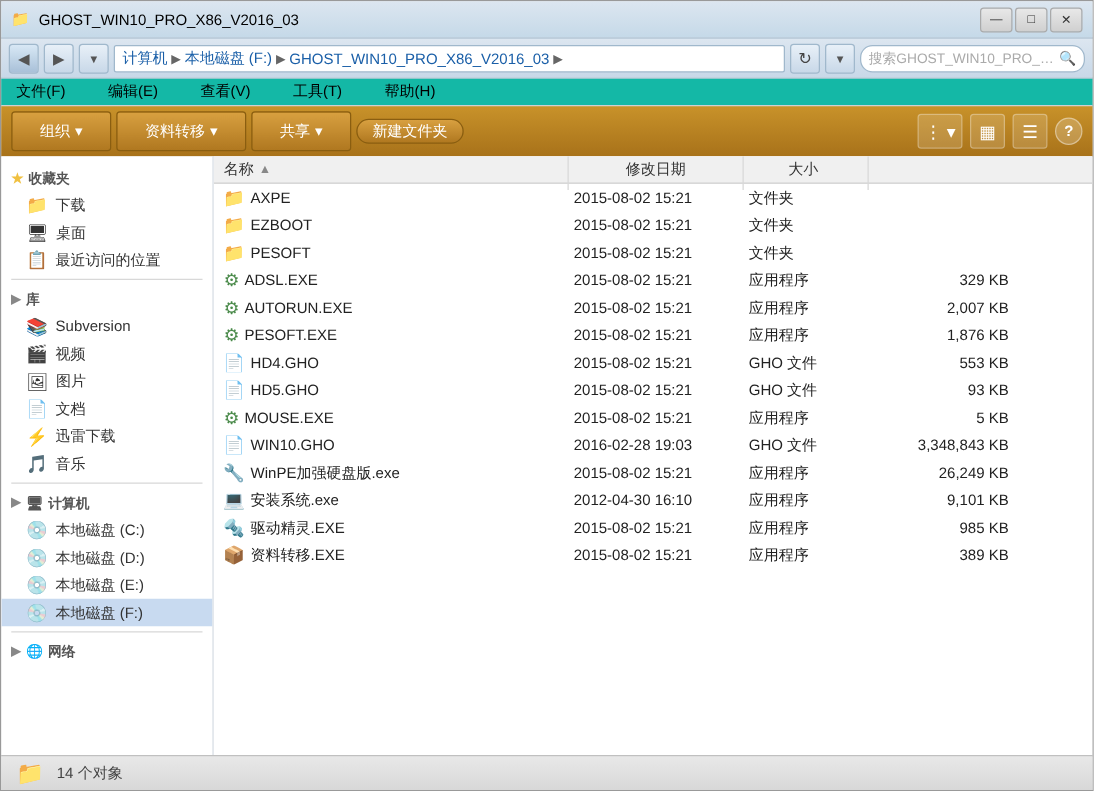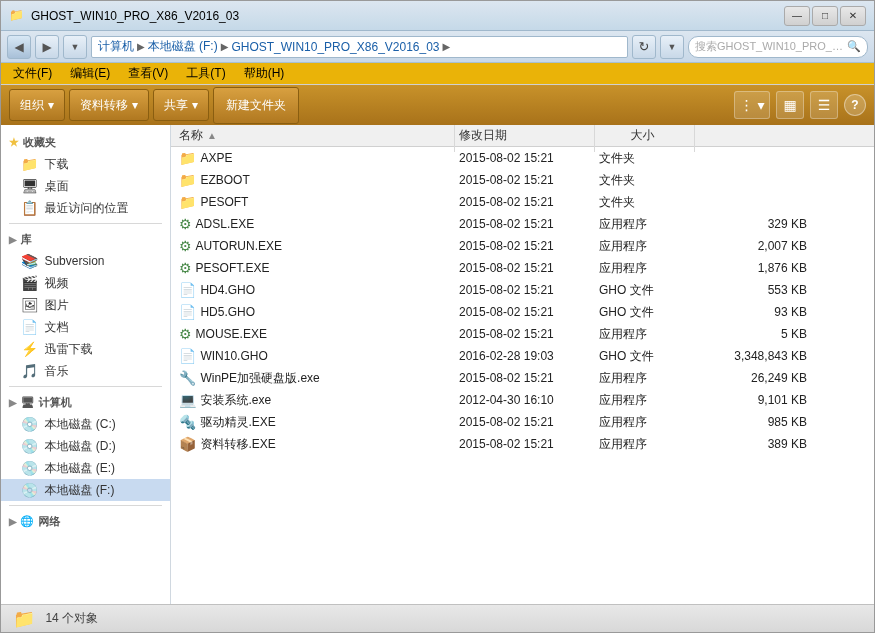--- a/index.html
+++ b/index.html
@@ -131,25 +131,25 @@
       display: flex;
       align-items: center;
       padding: 0 6px;
       font-size: 11px;
       color: #aaa;
     }
 
     
     .menu-bar {
       height: 22px;
-      background: #eab308;
+      background: #14b8a6;
       display: flex;
       align-items: center;
       padding: 0 4px;
-      gap: 2px;
+      gap: 18px;
       border-bottom: 1px solid #d0d0d0;
     }
     .menu-item {
       padding: 2px 8px;
       font-size: 12px;
       cursor: pointer;
       border-radius: 2px;
     }
 
     
@@ -161,31 +161,31 @@
       padding: 0 8px;
       gap: 4px;
     }
     .toolbar-btn {
       height: 32px;
       background: linear-gradient(to bottom, #d8a040, #b07820);
       border: 1px solid #8a5e10;
       border-radius: 3px;
       display: flex;
       align-items: center;
-      padding: 0 10px;
+      padding: 0 22px;
       cursor: pointer;
       color: white;
       font-size: 12px;
       gap: 4px;
     }
     .toolbar-new-folder {
-      height: 37px;
+      height: 20px;
       background: linear-gradient(to bottom, #d8a040, #b07820);
       border: 1px solid #8a5e10;
-      border-radius: 3px;
+      border-radius: 14px;
       display: flex;
       align-items: center;
       padding: 0 12px;
       cursor: pointer;
       color: white;
       font-size: 12px;
     }
     .toolbar-right {
       margin-left: auto;
       display: flex;
@@ -294,21 +294,21 @@
       font-size: 12px;
       color: #333;
       padding: 16px 4px;
       height: 100%;
       display: flex;
       align-items: center;
       cursor: pointer;
       border-right: 1px solid #d8d8d8;
     }
     .col-name { width: 280px; }
-    .col-date { width: 140px; }
+    .col-date { width: 140px; justify-content: center; }
     .col-type { width: 120px; }
     .col-size { width: 100px; justify-content: center; padding-right: 8px; }
     .sort-arrow { margin-left: 4px; font-size: 10px; color: #888; }
 
     
     .file-list {
       flex: 1;
       overflow-y: auto;
     }
     .file-row {

